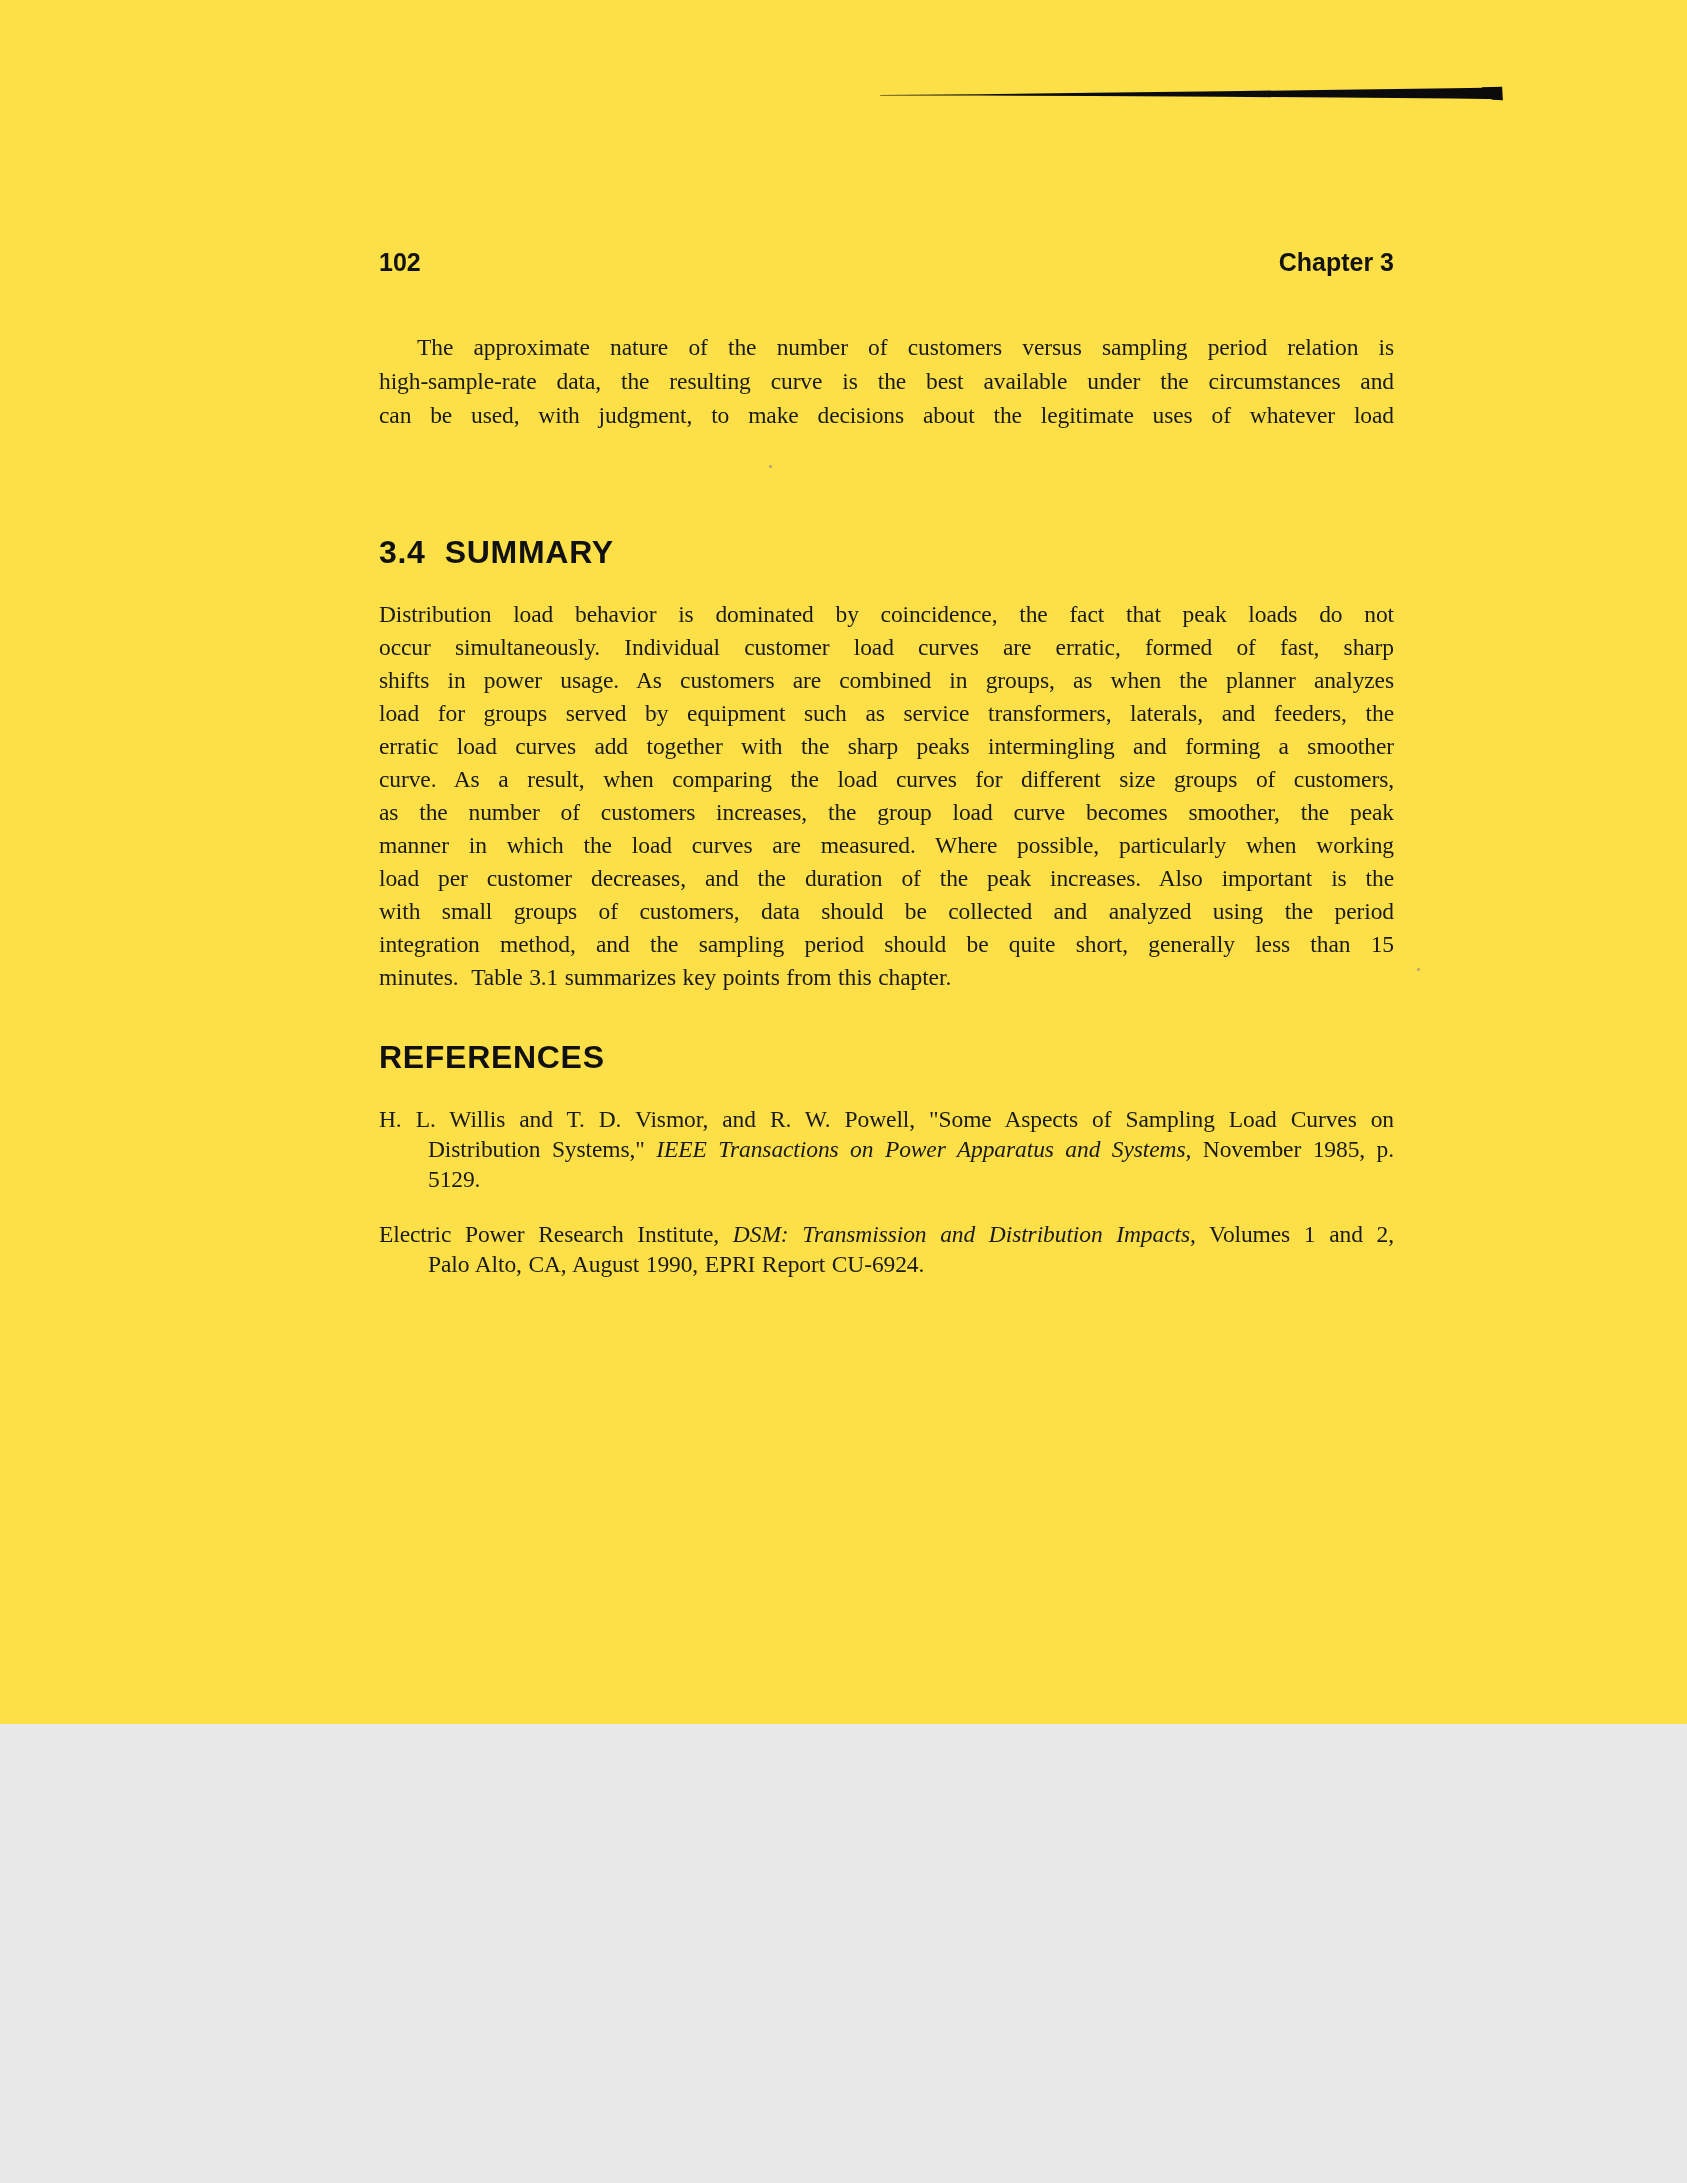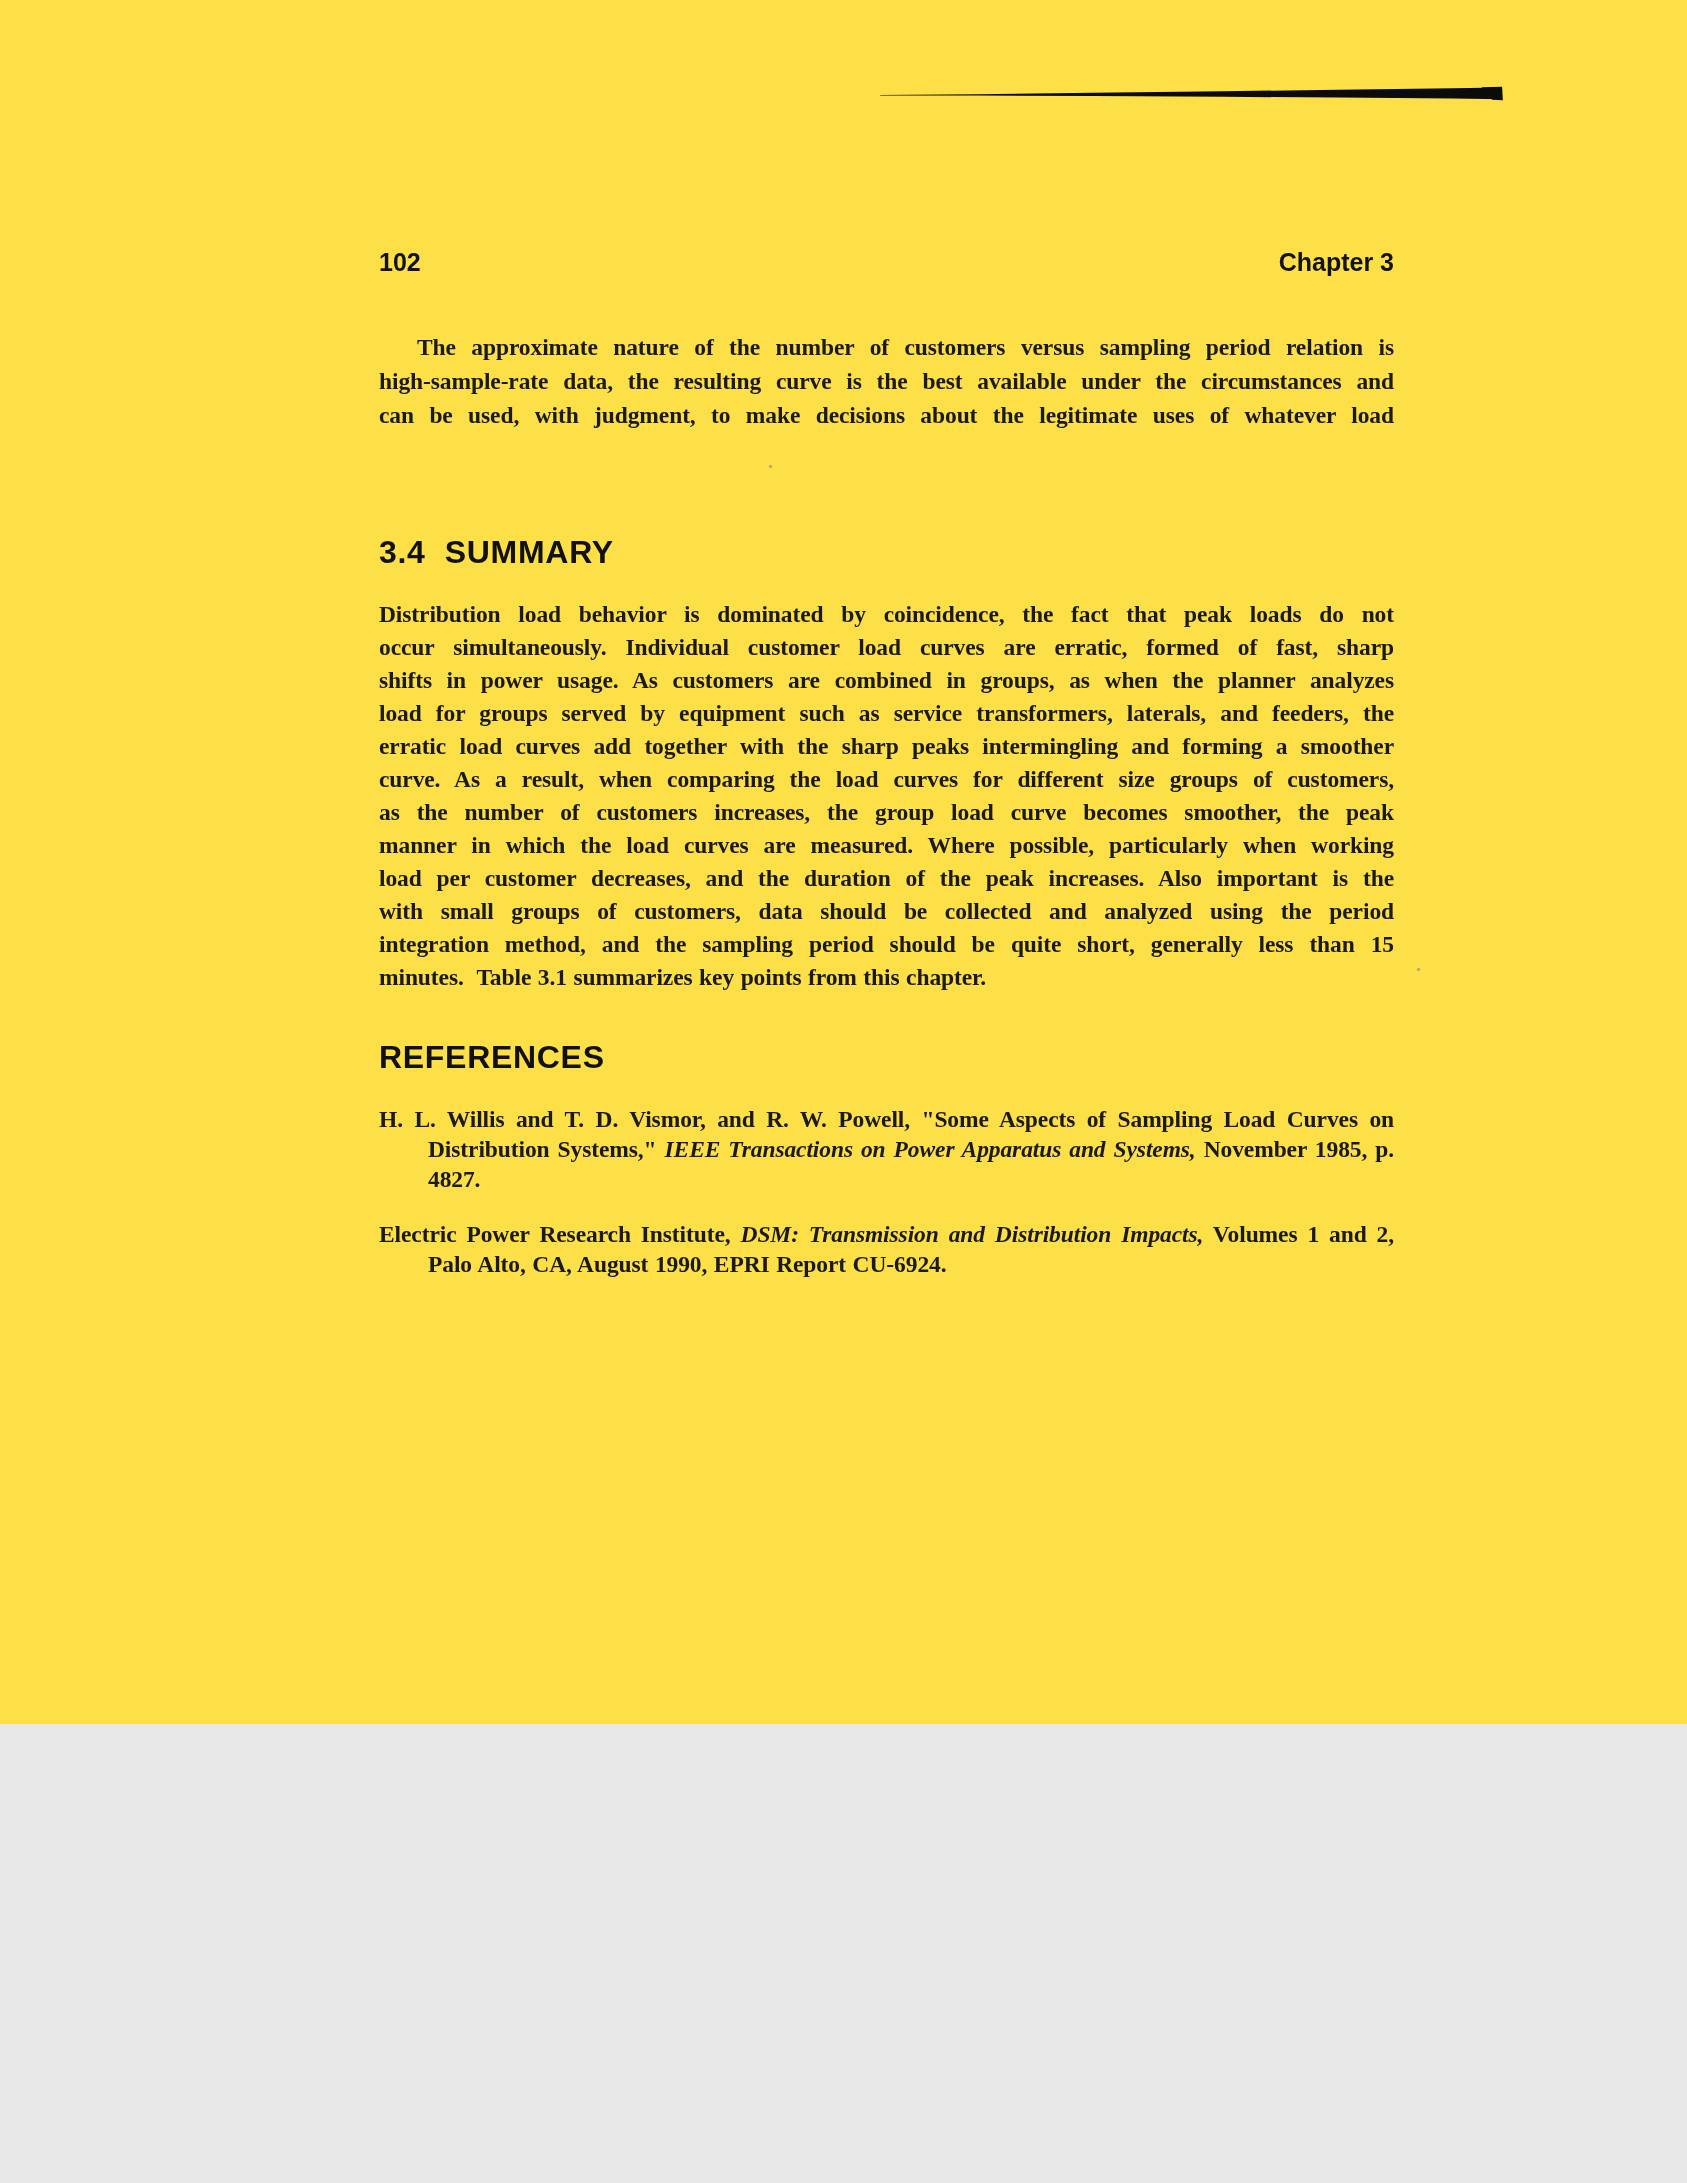--- a/index.html
+++ b/index.html
@@ -17,21 +17,21 @@
   
   .runhead {
     position: absolute; left: 379px; top: 248px; width: 1015px;
     display: flex; justify-content: space-between; align-items: baseline;
     font-family: "Liberation Sans", "DejaVu Sans", sans-serif;
     font-weight: bold; font-size: 25px; color: #121212;
   }
   
   .textblock {
     position: absolute; left: 379px; width: 1015px;
-    font-size: 23.5px; letter-spacing: -0.1px; word-spacing: 0.8px; font-weight: bold;
+    font-size: 23.5px; letter-spacing: -0.1px; word-spacing: 0.8px;
   }
   .para1 { top: 330px; line-height: 34px; }
   .summary-para { top: 598px; line-height: 33px; }
   .ref-entry { line-height: 30px; }
   .ref1 { top: 1104px; }
   .ref2 { top: 1219px; }
   .tline { text-align: justify; text-align-last: justify; white-space: normal; }
   .tline.last { text-align-last: left; }
   .tline.indent { text-indent: 38px; }
   .tline.hang { margin-left: 49px; }
@@ -88,21 +88,21 @@
       <div class="tline"><span>with small groups of customers, data should be collected and analyzed using the period</span></div>
       <div class="tline"><span>integration method, and the sampling period should be quite short, generally less than 15</span></div>
       <div class="tline last"><span>minutes.&nbsp; Table 3.1 summarizes key points from this chapter.</span></div>
     </div>
 
   <div class="schead refs-head">REFERENCES</div>
 
   <div class="textblock ref-entry ref1">
       <div class="tline"><span>H. L. Willis and T. D. Vismor, and R. W. Powell, "Some Aspects of Sampling Load Curves on</span></div>
       <div class="tline hang"><span>Distribution Systems," </span><span class="it">IEEE Transactions on Power Apparatus and Systems,</span><span> November 1985, p.</span></div>
-      <div class="tline last hang"><span>4827.</span></div>
+      <div class="tline last hang"><span>5129.</span></div>
     </div>
 
   <div class="textblock ref-entry ref2">
       <div class="tline"><span>Electric Power Research Institute, </span><span class="it">DSM: Transmission and Distribution Impacts,</span><span> Volumes 1 and 2,</span></div>
       <div class="tline last hang"><span>Palo Alto, CA, August 1990, EPRI Report CU-6924.</span></div>
     </div>
 
   <div class="speck s1"></div>
   <div class="speck s2"></div>
   <div class="speck s3"></div>

